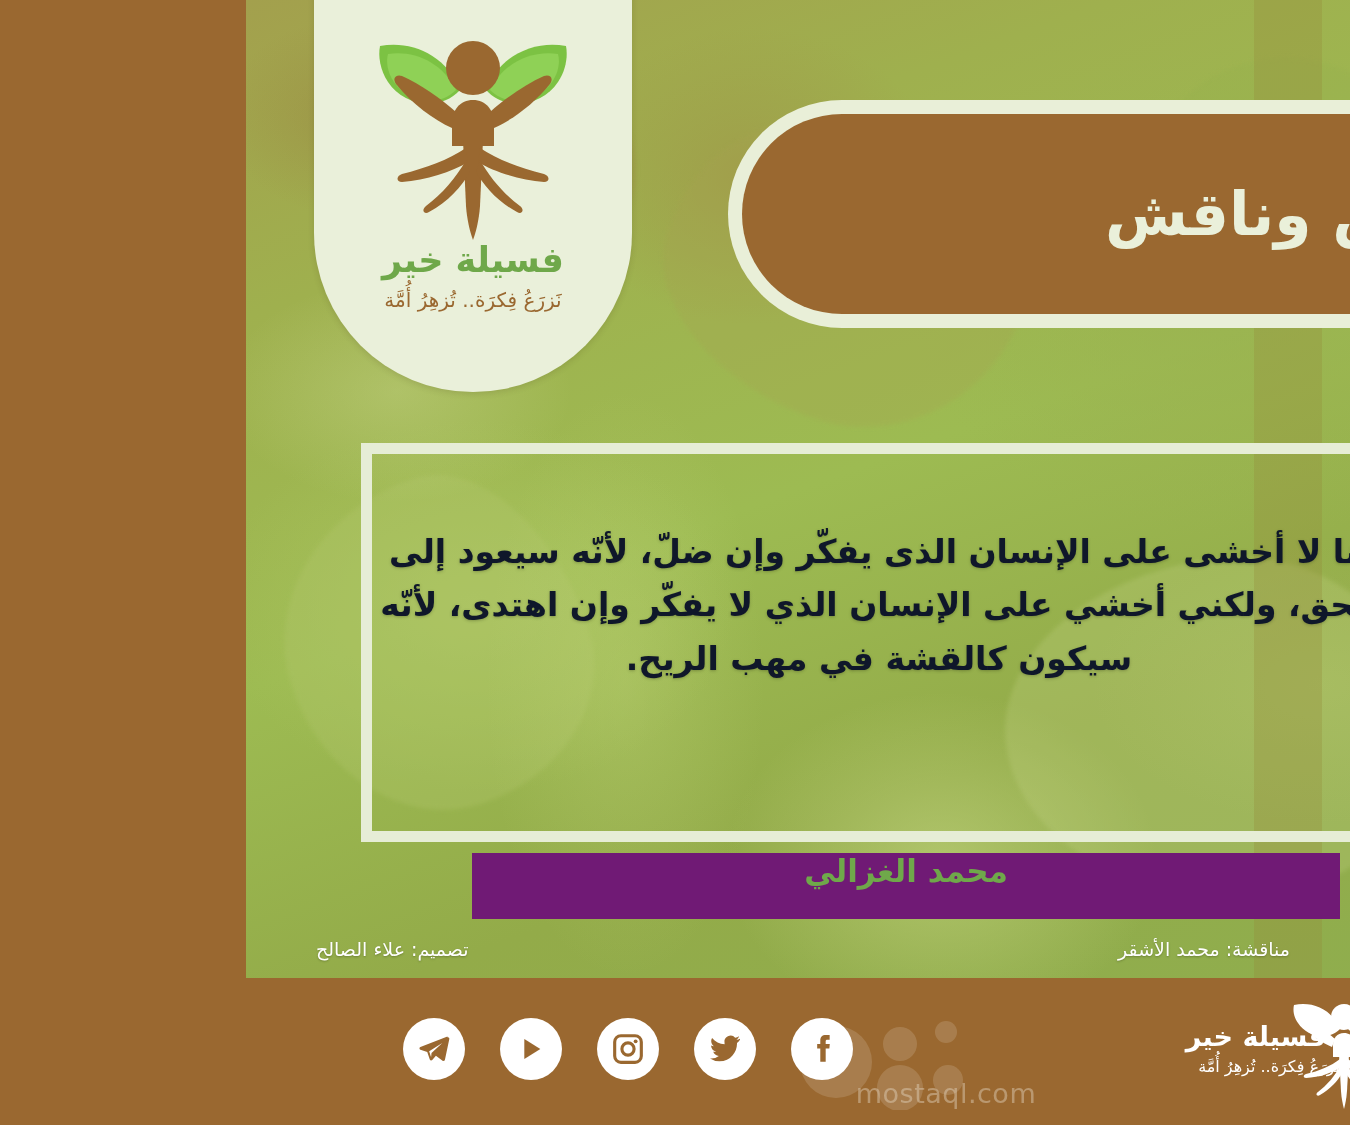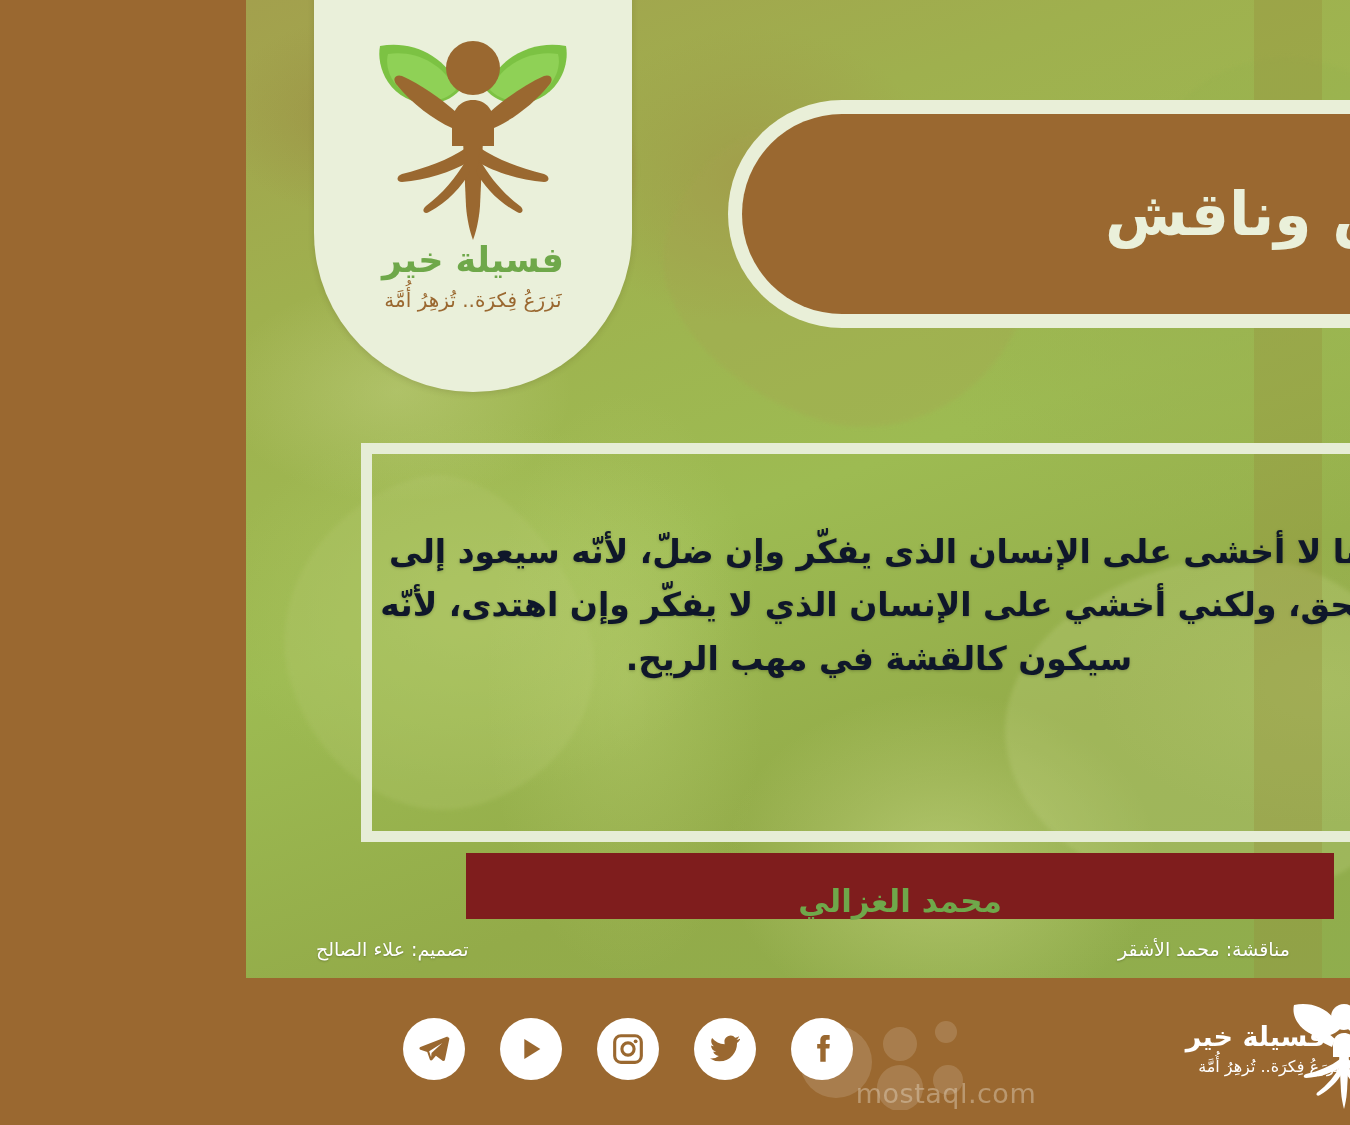--- a/index.html
+++ b/index.html
@@ -87,23 +87,23 @@
     border:11px solid #e6edd6;box-sizing:border-box;
   }
   .quote-text{
     position:absolute;left:161px;top:525px;width:1000px;
     text-align:center;color:#0f172a;font-size:33px;font-weight:bold;
     line-height:1.62;text-shadow:0 1px 3px rgba(60,70,30,.35);
   }
 
   
   .author-banner{
-    position:absolute;left:248px;top:853px;width:868px;height:66px;
-    background:#7f1d1d;
-    display:flex;align-items:flex-end;justify-content:center;
+    position:absolute;left:254px;top:853px;width:868px;height:66px;
+    background:#701a75;
+    display:flex;align-items:flex-start;justify-content:center;
   }
   .author-name{color:#6fa84a;font-size:31px;font-weight:bold;}
 
   
   .credit-left{
     position:absolute;left:50px;top:938px;color:#ffffff;font-size:19px;
     text-shadow:0 1px 2px rgba(50,60,20,.35);
     margin-left:48px;
   }
   .credit-right{

